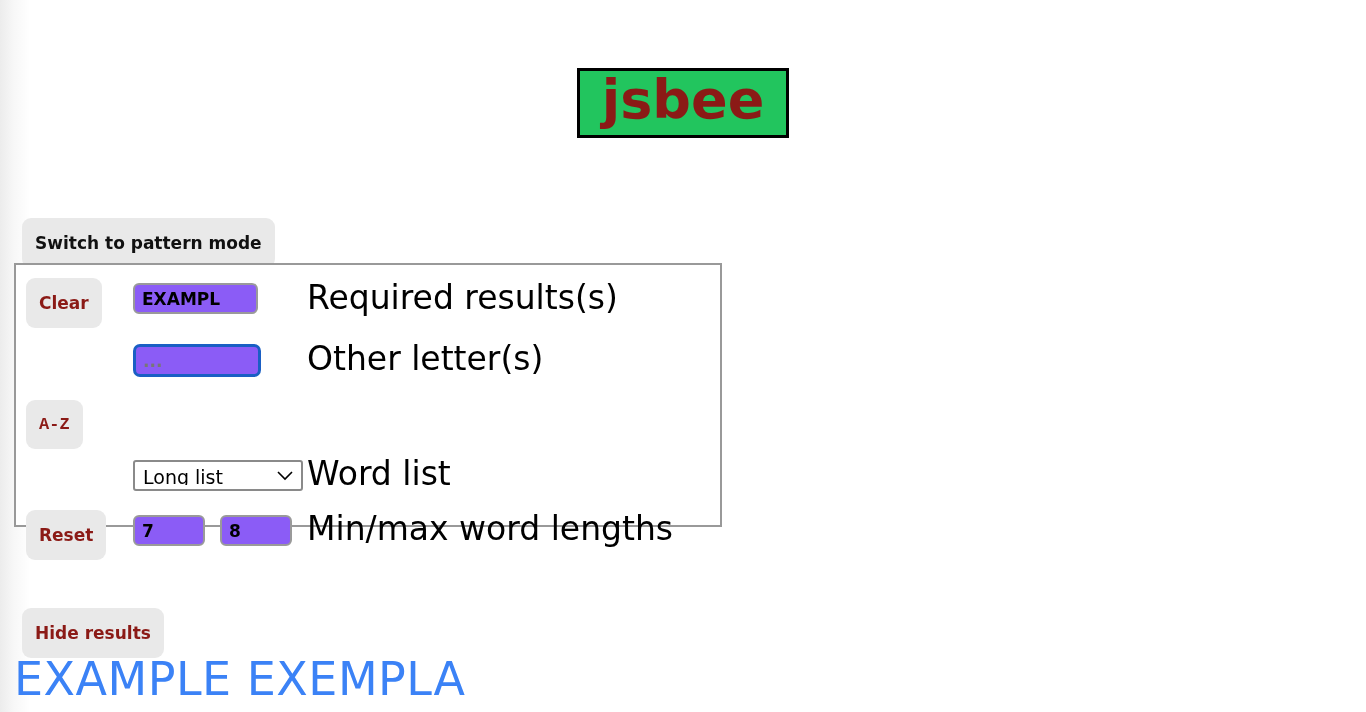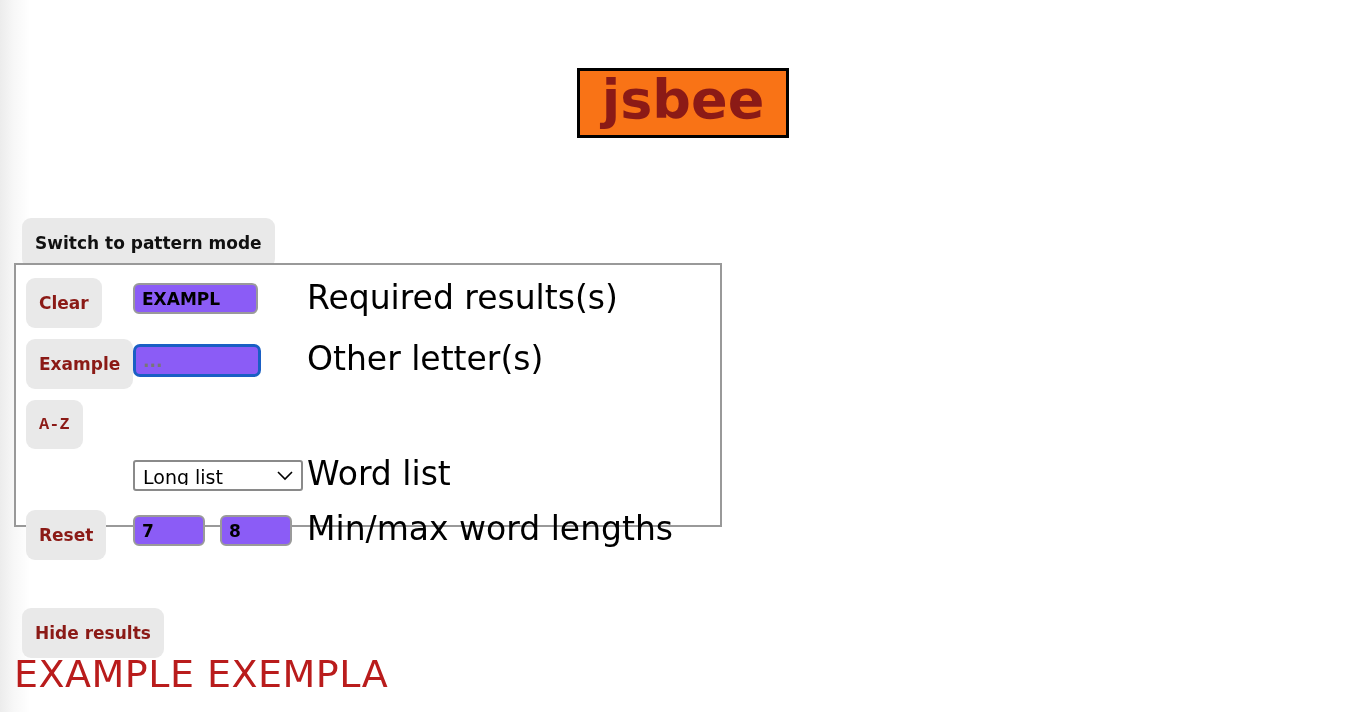--- a/index.html
+++ b/index.html
@@ -30,21 +30,21 @@
   .title-wrap {
     position: absolute;
     left: 0;
     top: 68px;
     width: 1366px;
     text-align: center;
   }
   .title-box {
     display: inline-block;
     border: 3px solid #000000;
-    background: #f97316;
+    background: #22c55e;
     padding: 2px 22px 8px 22px;
     line-height: 1;
   }
   .title-text {
     font-family: "DejaVu Sans", "Liberation Sans", sans-serif;
     font-weight: bold;
     font-size: 54px;
     color: #8b1a16;
     letter-spacing: 0px;
     display: block;
@@ -153,22 +153,22 @@
   #hide-results-btn {
     position: absolute;
     left: 22px;
     top: 608px;
   }
   .results {
     position: absolute;
     left: 14px;
     top: 652px;
     font-family: "DejaVu Sans", "Liberation Sans", sans-serif;
-    font-size: 38px;
-    color: #b91c1c;
+    font-size: 46px;
+    color: #3b82f6;
     white-space: nowrap;
     letter-spacing: 0.5px;
   }
 </style>
 </head>
 <body>
 
 <div class="edge-shade"></div>
 
 <div class="title-wrap">
@@ -178,21 +178,20 @@
 </div>
 
 <button id="switch-mode-btn" class="pill dark-label">Switch to pattern mode</button>
 
 <div class="panel">
 
   <button class="pill row-btn" style="left:10px; top:13px;">Clear</button>
   <input class="txt row-field" type="text" style="left: 117px; top: 18px; width: 125px; height: 31px;" value="EXAMPL">
   <div class="row-label" style="left:291px; top:16px;">Required results(s)</div>
 
-  <button class="pill row-btn" style="left:10px; top:74px;">Example</button>
   <input class="txt row-field focused" type="text" style="left: 117px; top: 79px; width: 128px; height: 33px;" autofocus="" placeholder="...">
   <div class="row-label" style="left:291px; top:77px;">Other letter(s)</div>
 
   <button class="pill row-btn" style="left:10px; top:135px;font-family:Liberation Mono, monospace;">A-Z</button>
 
   <div class="sel-wrap" style="left:117px; top:195px;">
     <select class="sel" style="width:170px; height:31px;">
       <option>Long list</option>
     </select>
     <svg class="sel-chev" viewBox="0 0 16 10">

